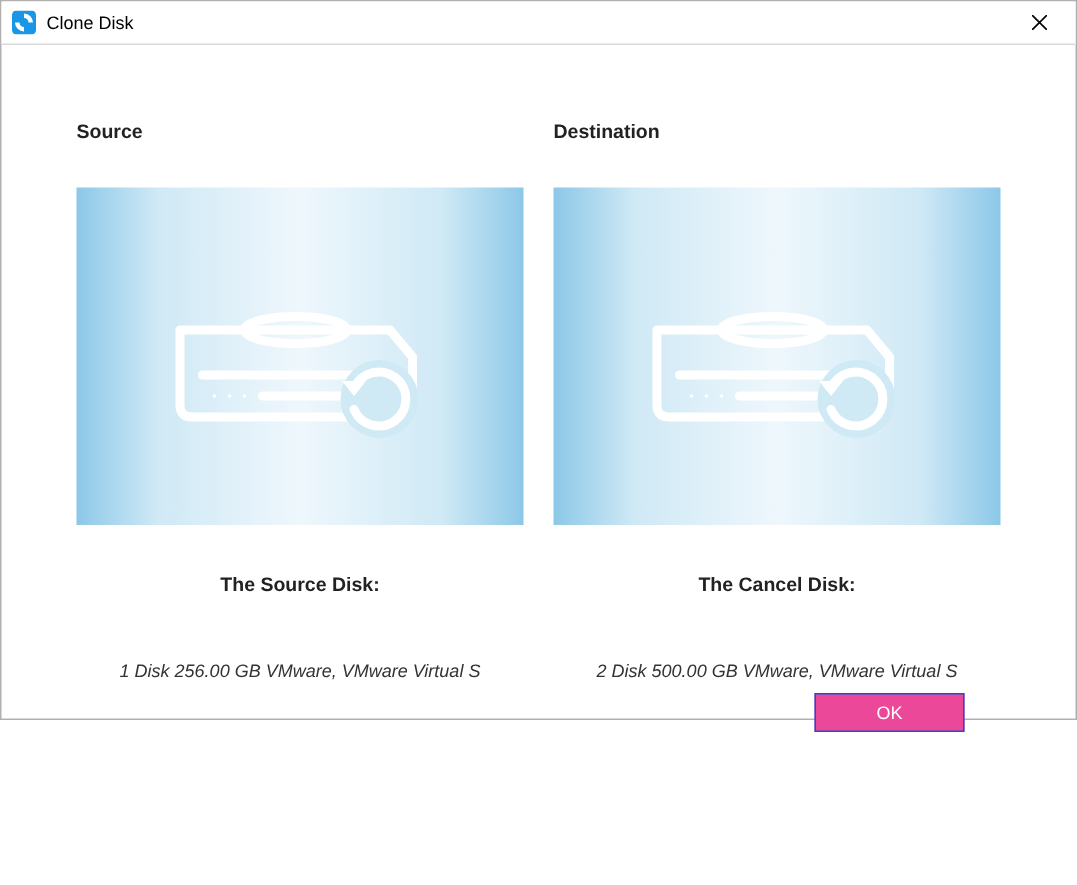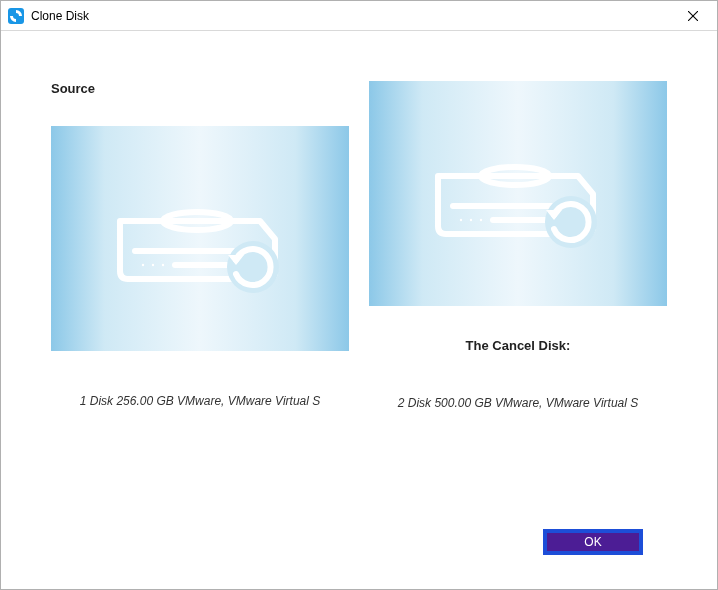--- a/index.html
+++ b/index.html
@@ -5,21 +5,21 @@
   * { box-sizing: border-box; margin: 0; padding: 0; }
   body {
     font-family: "Segoe UI", Tahoma, Arial, sans-serif;
     background: #fff;
     width: 718px;
     height: 590px;
     overflow: hidden;
   }
   .window {
     width: 718px;
-    height: 590px;
+    height: 480px;
     border: 1px solid #b0b0b0;
     background: #fff;
     display: flex;
     flex-direction: column;
   }
   .titlebar {
     height: 30px;
     border-bottom: 1px solid #d9d9d9;
     display: flex;
     align-items: center;
@@ -96,22 +96,22 @@
   }
   .buttons {
     display: flex;
     justify-content: flex-end;
     gap: 34px;
     padding: 6px 24px 14px 0;
   }
   .btn {
     min-width: 100px;
     height: 26px;
-    background: #4c1d95;
-    border: 4px solid #1d4ed8;
+    background: #ec4899;
+    border: 1px solid #1d4ed8;
     color: #fff;
     font-size: 12px;
     display: inline-flex;
     align-items: center;
     justify-content: center;
     cursor: pointer;
   }
 </style>
 </head>
 <body>
@@ -154,24 +154,26 @@
             </g>
             <g transform="translate(148,88)">
               <circle cx="0" cy="0" r="26" fill="#cfe9f5"></circle>
               <g fill="none" stroke="#ffffff" stroke-width="6" stroke-linecap="round">
                 <path d="M -17 -7 A 18 18 0 1 1 -17 7"></path>
               </g>
               <polygon points="-25,-12 -9,-12 -17,-2" fill="#ffffff"></polygon>
             </g>
           </svg>
         </div>
+        <div class="subhead">The Source Disk:</div>
         <div class="detail">1 Disk 256.00 GB VMware,  VMware Virtual S</div>
       </div>
 
       <div class="col">
+        <div class="col-head">Destination</div>
         <div class="disk-box">
           <svg width="190" height="120" viewBox="0 0 190 120">
             <g fill="none" stroke="#ffffff" stroke-width="6" stroke-linecap="round" stroke-linejoin="round">
               <path d="M15 42 L155 42 L170 60 L170 92 Q170 100 162 100 L23 100 Q15 100 15 92 Z"></path>
               <ellipse cx="92" cy="42" rx="34" ry="9"></ellipse>
               <line x1="30" y1="72" x2="150" y2="72"></line>
               <circle cx="38" cy="86" r="1.2" fill="#ffffff" stroke="none"></circle>
               <circle cx="48" cy="86" r="1.2" fill="#ffffff" stroke="none"></circle>
               <circle cx="58" cy="86" r="1.2" fill="#ffffff" stroke="none"></circle>
               <line x1="70" y1="86" x2="125" y2="86"></line>

